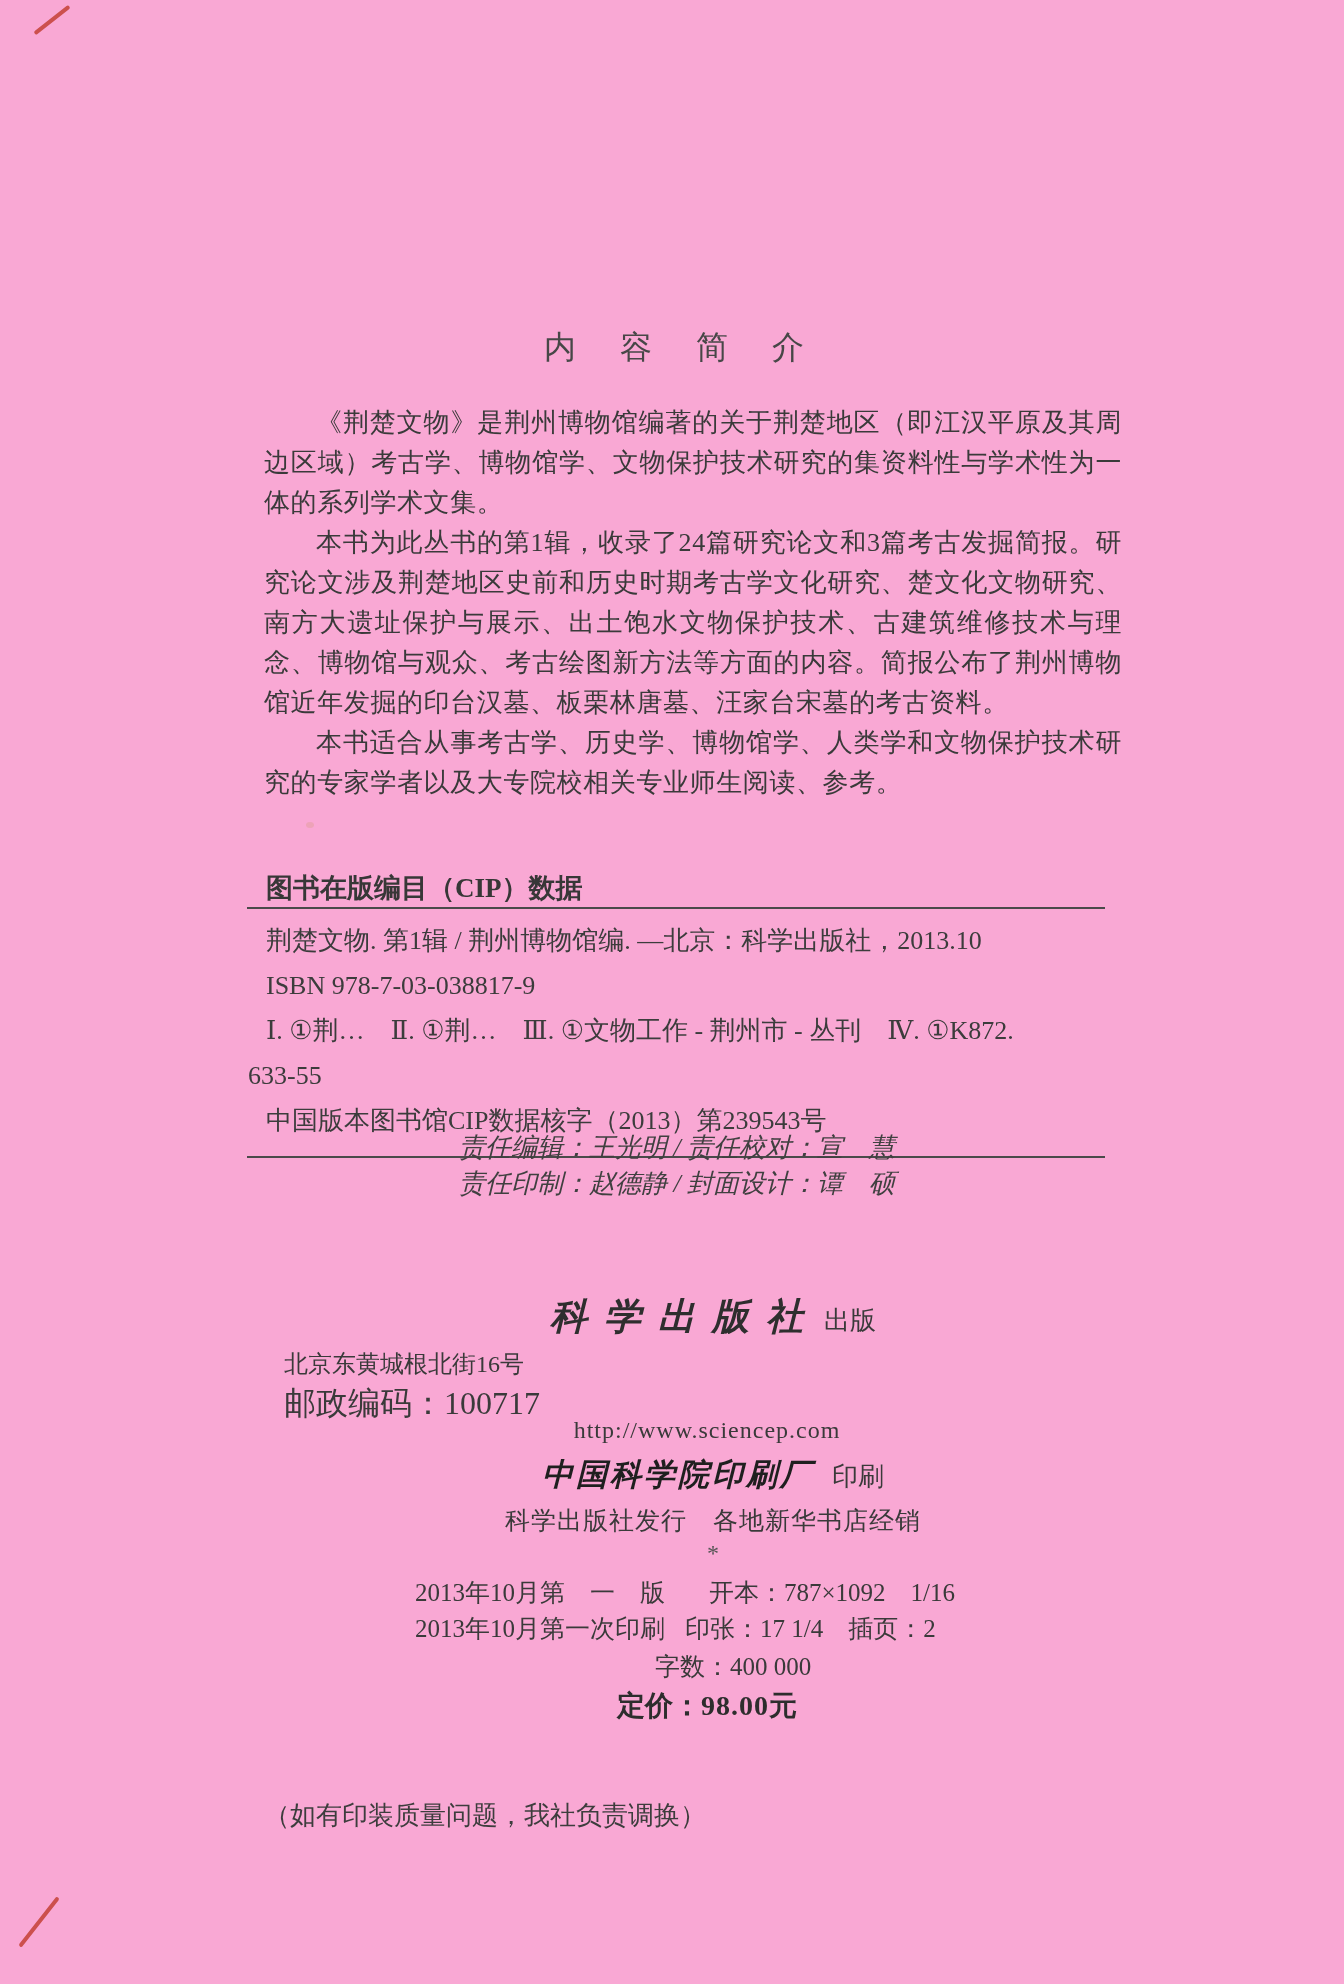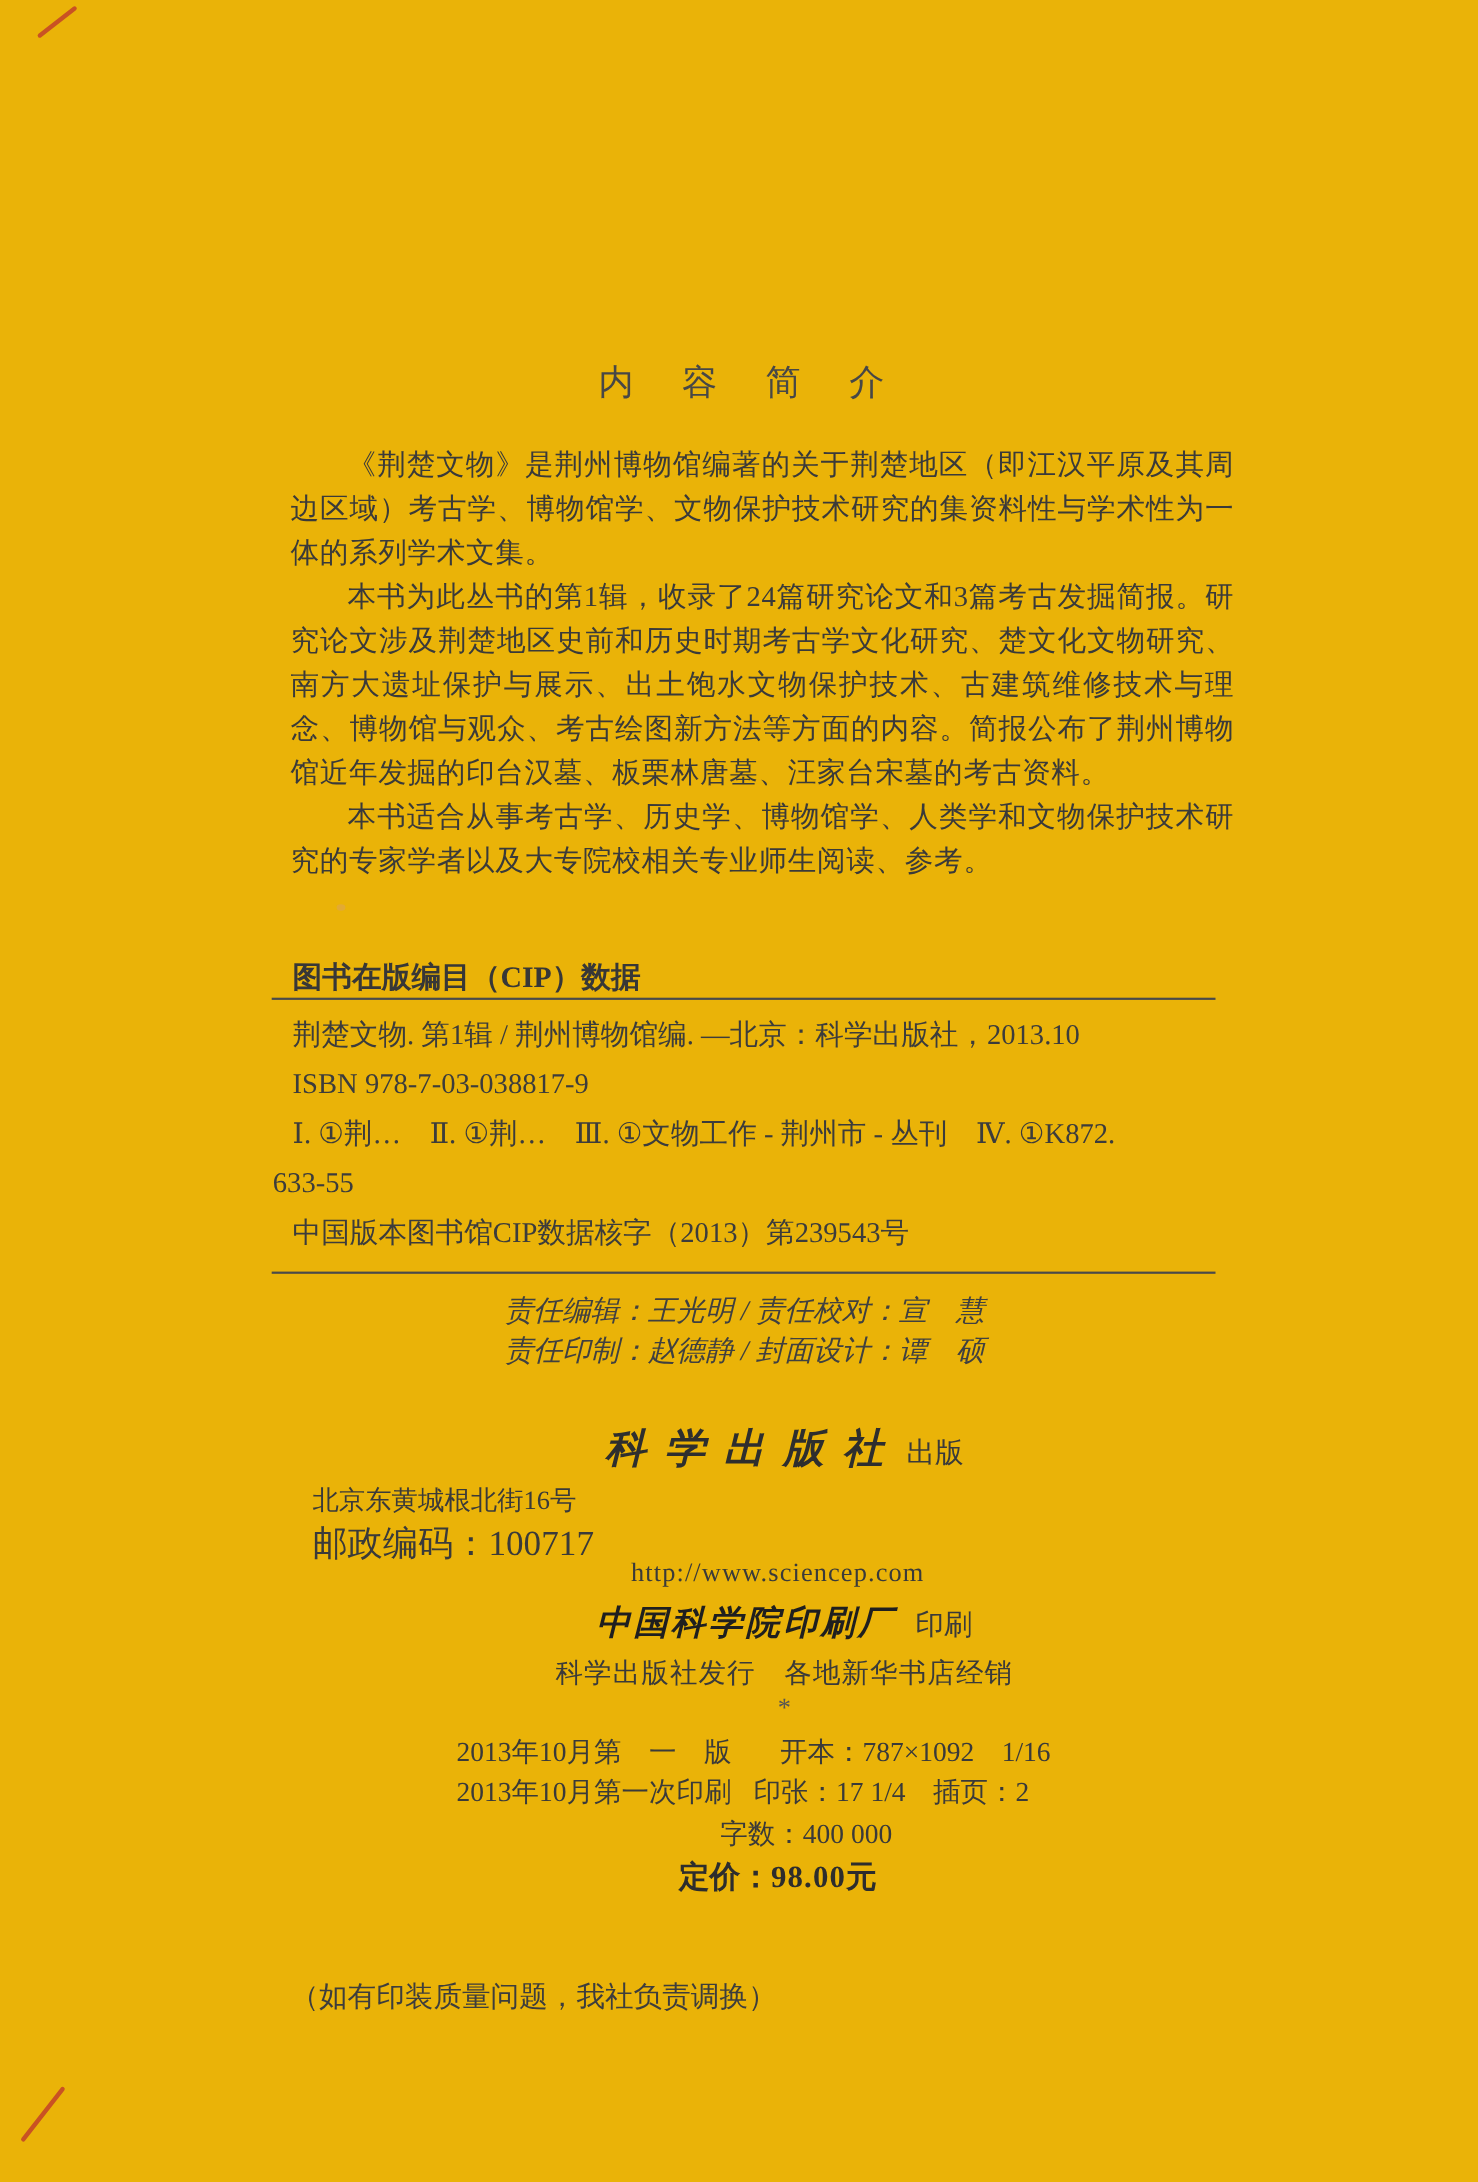--- a/index.html
+++ b/index.html
@@ -1,20 +1,20 @@
 <!DOCTYPE html>
 <html><head>
 <meta charset="utf-8">
 <style>
   html,body{margin:0;padding:0;background:#e8e8e8;}
   .page{
     position:relative;
     width:1344px;height:1984px;
     margin:0 auto;
-    background:#eab308;
+    background:#f9a8d4;
     font-family:"Liberation Serif","DejaVu Serif",serif;
     color:#3a3a3a;
     overflow:hidden;
   }
   .block{position:absolute;left:248px;width:858px;}
 
   
   .intro-title{
     top:326px;text-align:center;
     font-size:32px;font-weight:500;letter-spacing:6px;color:#474747;
@@ -25,21 +25,21 @@
   
   .cip-heading{top:870px;font-size:27px;font-weight:bold;color:#373737;padding-left:18px;}
   .rule{position:absolute;left:247px;width:858px;height:2px;background:#4a4a4a;border:none;margin:0;}
   .rule-1{top:907px;}
   .rule-2{top:1156px;}
   .cip-lines{top:918px;font-size:26px;line-height:45px;color:#3c3c3c;}
   .cip-lines p{margin:0;padding-left:18px;}
   .cip-lines p.cont{padding-left:0;}
 
   
-  .credits{top:1174px;font-size:26px;line-height:36px;font-style:italic;text-align:center;color:#404040;}
+  .credits{top:1130px;font-size:26px;line-height:36px;font-style:italic;text-align:center;color:#404040;}
   .credits p{margin:0;}
 
   
   .pub-name{top:1292px;text-align:center;padding-left:36px;}
   .calligraphy{
     font-size:37px;font-weight:bold;font-style:italic;
     letter-spacing:17px;color:#2e2e2e;
   }
   .pub-suffix{font-size:26px;color:#3a3a3a;}
   .pub-address{top:1348px;font-size:24px;padding-left:36px;}

